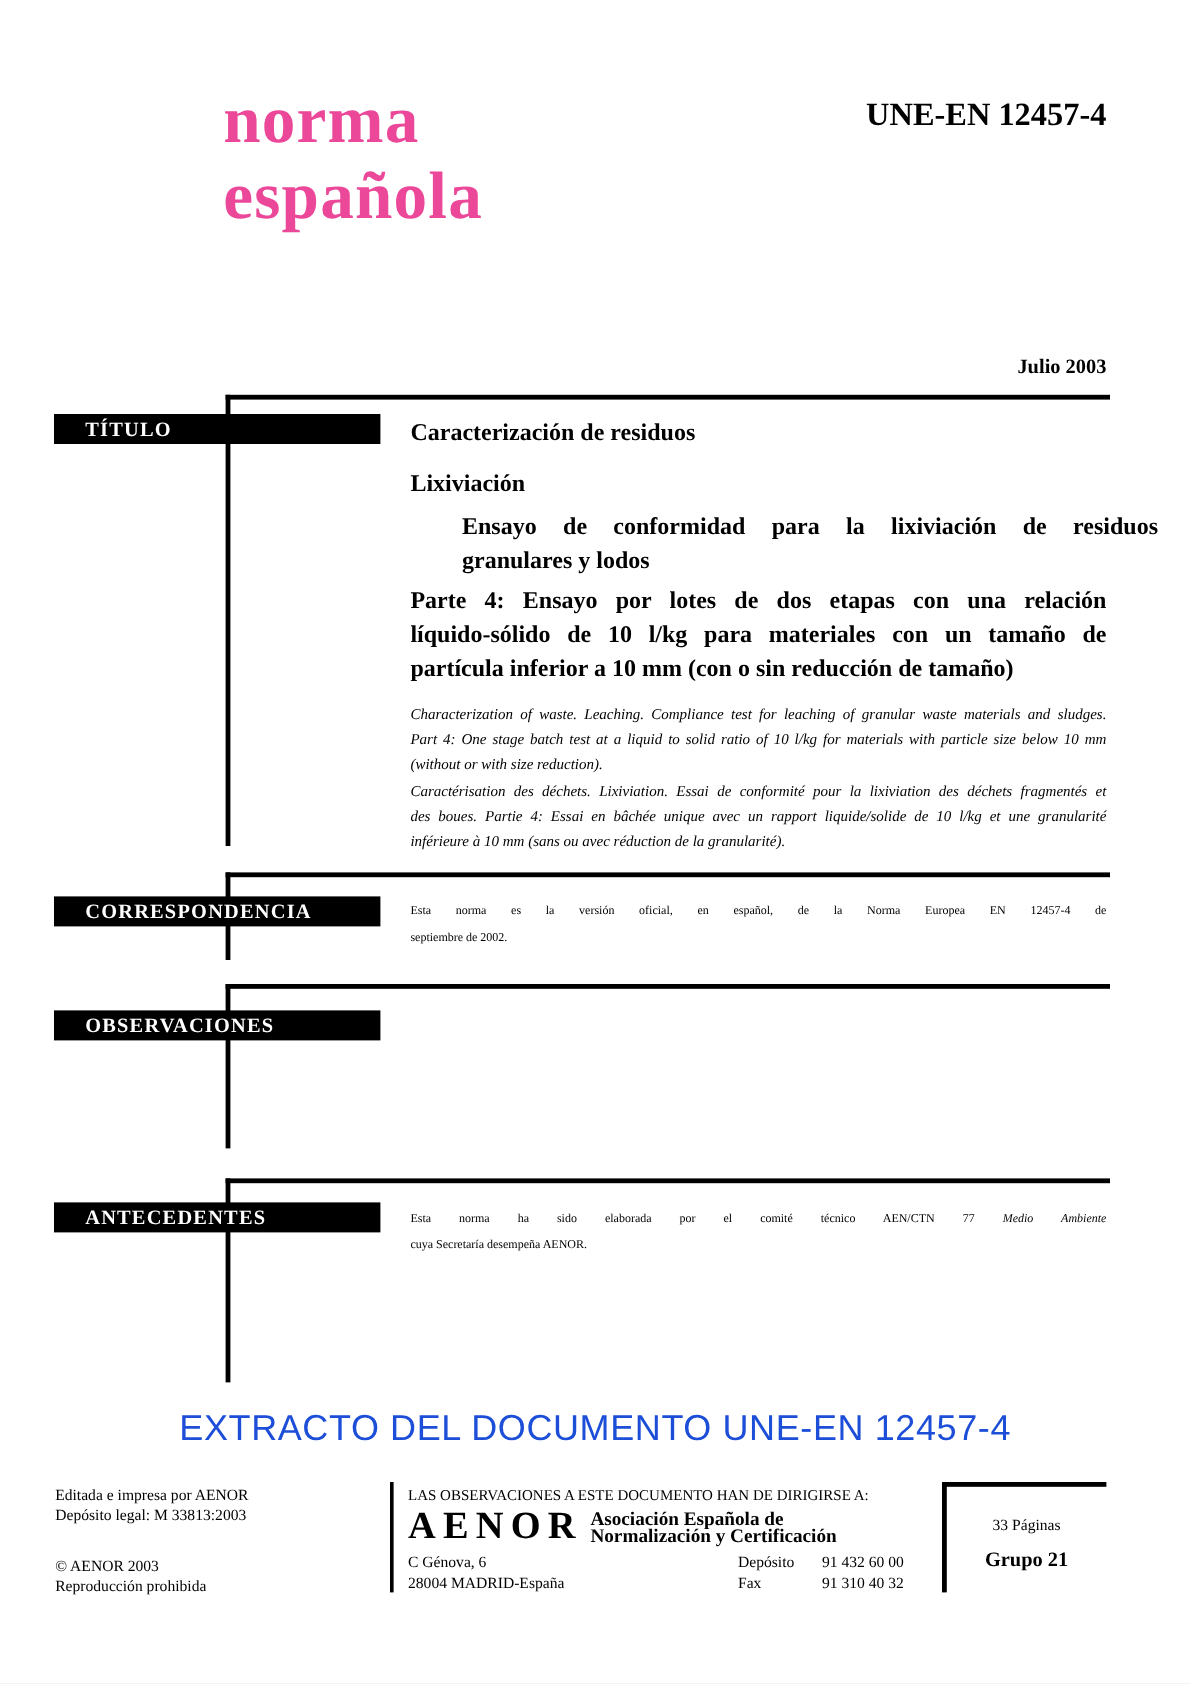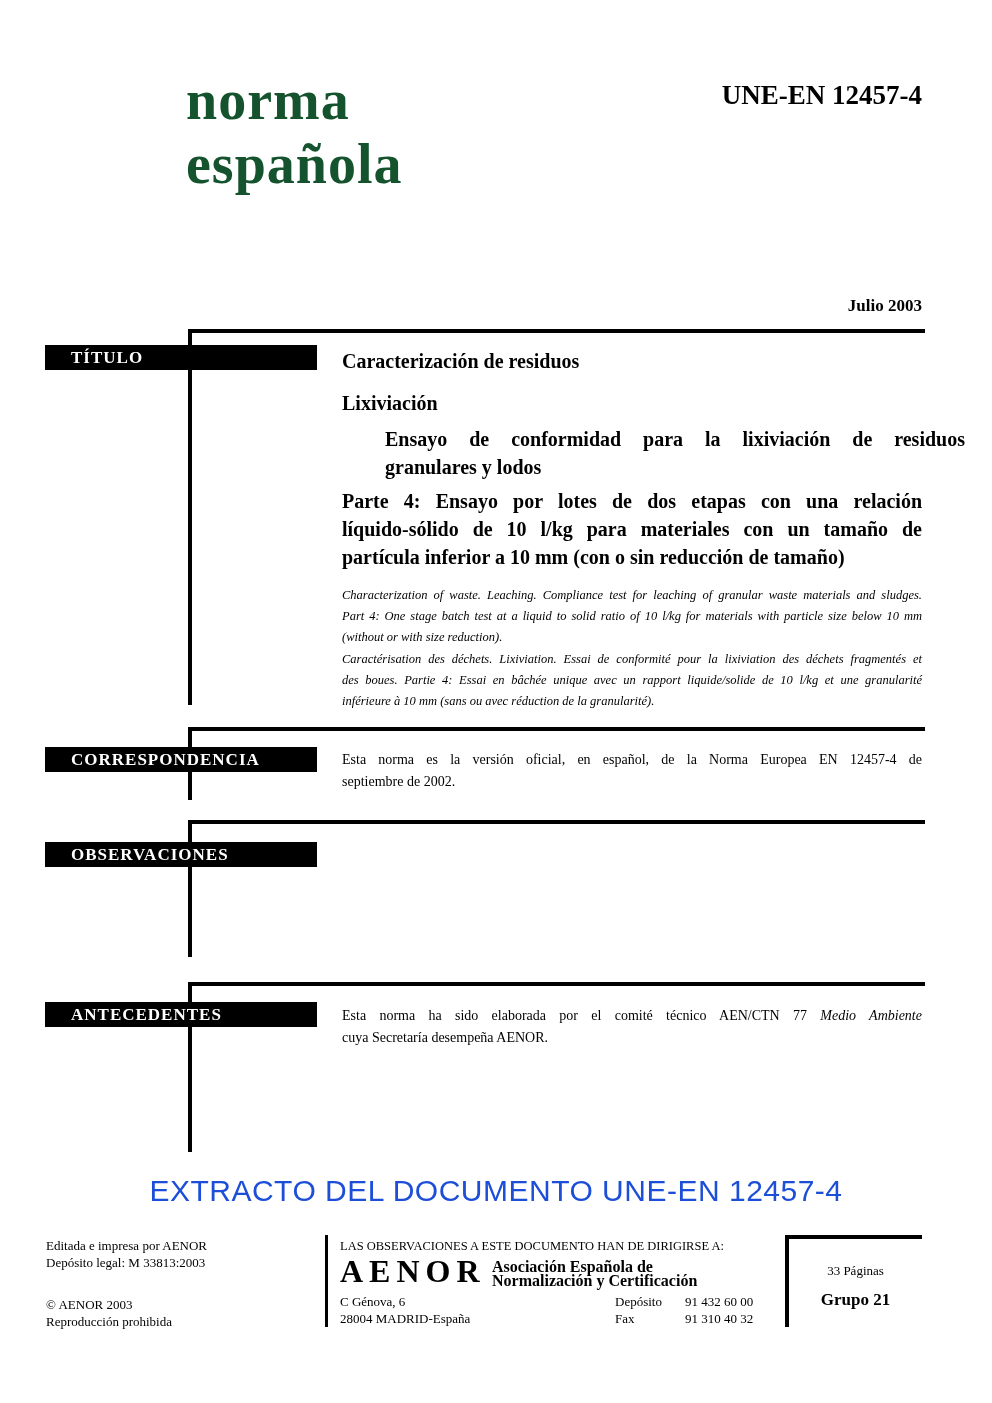--- a/index.html
+++ b/index.html
@@ -10,21 +10,21 @@
     font-family:"Liberation Serif", serif;
     color:#000;
     overflow:hidden;
     margin:0 auto;
   }
   .abs{position:absolute;}
   
   .logo{
     position:absolute;left:186px;top:68px;
     font-size:56px;line-height:64px;font-weight:bold;
-    color:#14532d;letter-spacing:1px;
+    color:#ec4899;letter-spacing:1px;
   }
   .std-code{
     position:absolute;right:70px;top:80px;
     font-size:27px;font-weight:bold;white-space:nowrap;
   }
   .pub-date{
     position:absolute;right:70px;top:296px;
     font-size:17px;font-weight:bold;
   }
   
@@ -35,21 +35,21 @@
     background:#000;color:#fff;
     font-size:17px;font-weight:bold;line-height:25px;
     padding-left:26px;box-sizing:border-box;
     letter-spacing:1px;white-space:nowrap;
   }
   
   .col{position:absolute;left:342px;width:580px;}
   .t-big{font-weight:bold;font-size:20px;line-height:28px;}
   .stretch{text-align:justify;text-align-last:justify;}
   .it-sm{font-style:italic;font-size:12.5px;line-height:21px;}
-  .body15{font-size:14px;line-height:22px;}
+  .body15{font-size:10px;line-height:22px;}
   .banner{
     position:absolute;left:0;top:1174px;width:992px;
     text-align:center;
     font-family:"Liberation Sans", sans-serif;
     font-size:30px;letter-spacing:0.5px;
     color:#1d4ed8;white-space:nowrap;
   }
   
   .f-sm{font-size:13px;line-height:16.5px;}
   .f-div{position:absolute;left:325px;top:1235px;width:3px;height:92px;background:#000;}

